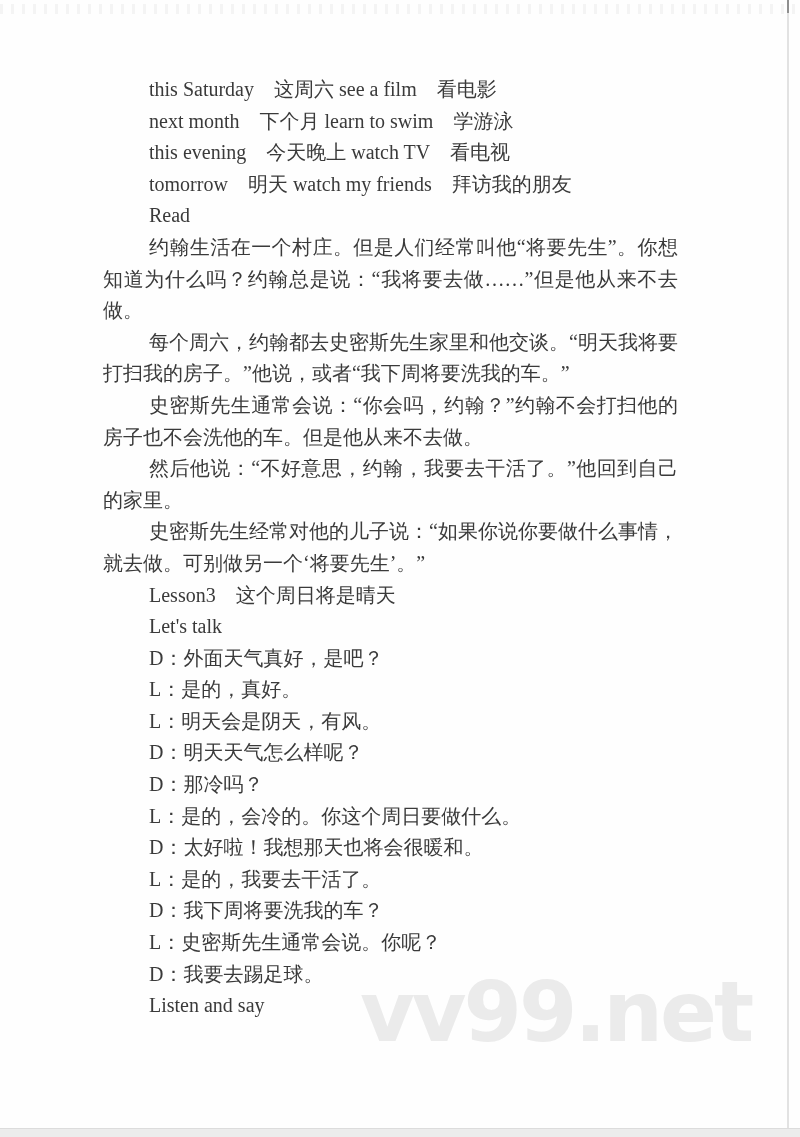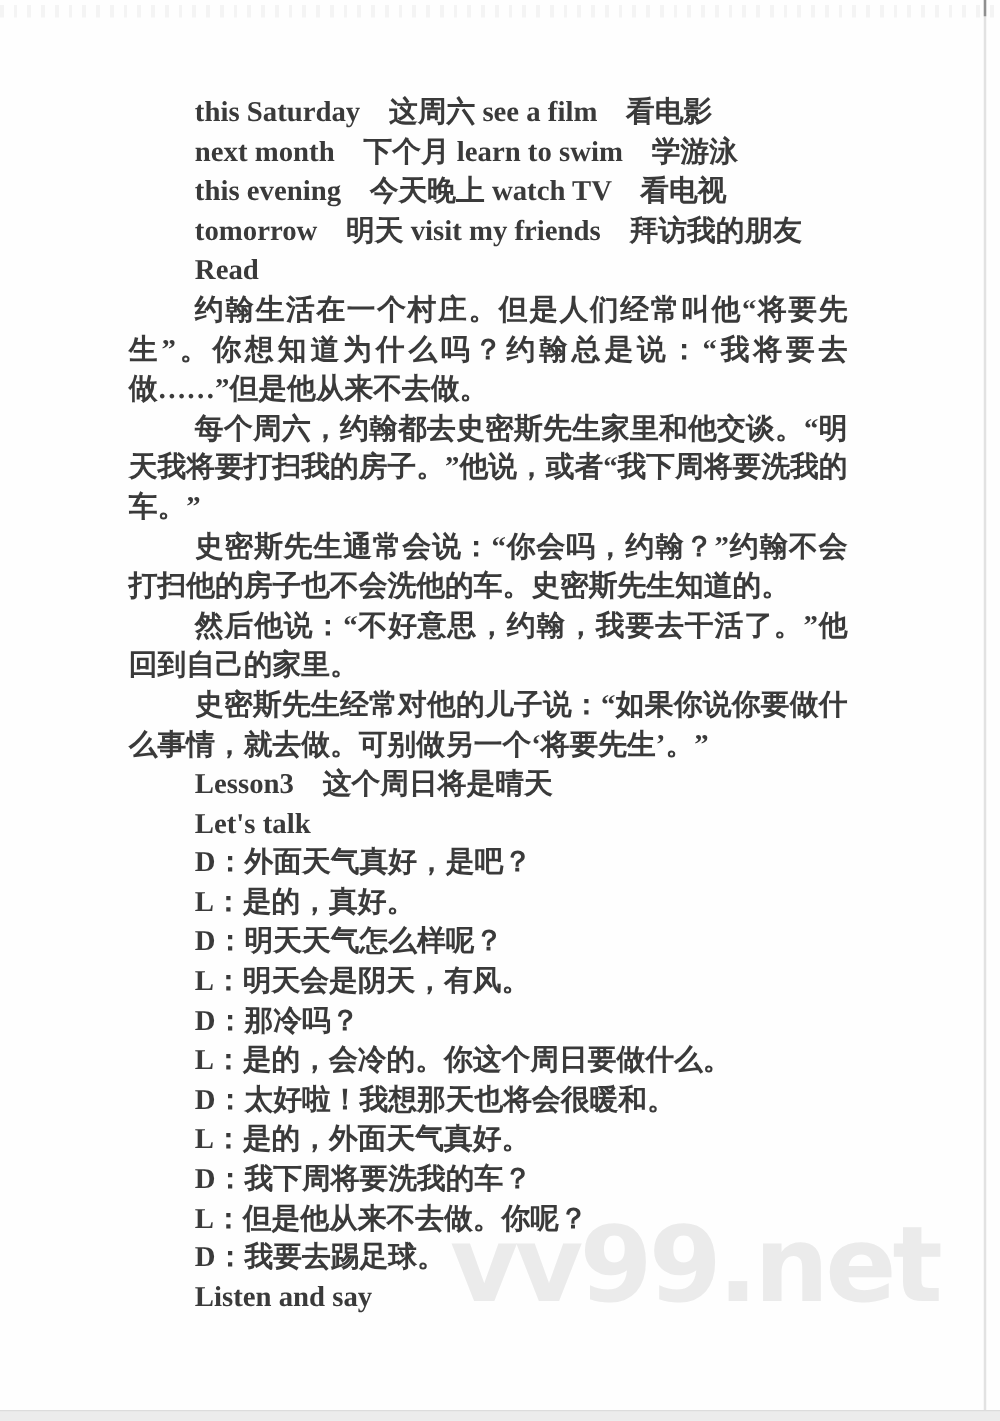--- a/index.html
+++ b/index.html
@@ -50,24 +50,23 @@
     letter-spacing: -3px;
     color: #ebebeb;
     user-select: none;
   }
   .content {
     position: absolute;
     left: 103px; top: 74px;
     width: 575px;
     z-index: 1;
     color: #3a3a3a;
-    font-size: 23px;
+    font-size: 20px;
     line-height: 31.6px;
     text-align: justify;
-    font-weight: bold;
   }
   .content p {
     margin: 0;
     text-indent: 2.3em;
   }
 </style>
 </head>
 <body>
 
 <div class="page">
@@ -75,42 +74,42 @@
   <div class="top-dots"></div>
   <div class="right-line"></div>
   <div class="right-line-cap"></div>
 
   <div class="watermark">vv99.net</div>
 
   <div class="content">
     <p>this Saturday　这周六 see a film　看电影</p>
     <p>next month　下个月 learn to swim　学游泳</p>
     <p>this evening　今天晚上 watch TV　看电视</p>
-    <p>tomorrow　明天 visit my friends　拜访我的朋友</p>
+    <p>tomorrow　明天 watch my friends　拜访我的朋友</p>
 
     <p>Read</p>
 
     <p>约翰生活在一个村庄。但是人们经常叫他“将要先生”。你想知道为什么吗？约翰总是说：“我将要去做……”但是他从来不去做。</p>
     <p>每个周六，约翰都去史密斯先生家里和他交谈。“明天我将要打扫我的房子。”他说，或者“我下周将要洗我的车。”</p>
-    <p>史密斯先生通常会说：“你会吗，约翰？”约翰不会打扫他的房子也不会洗他的车。史密斯先生知道的。</p>
+    <p>史密斯先生通常会说：“你会吗，约翰？”约翰不会打扫他的房子也不会洗他的车。但是他从来不去做。</p>
     <p>然后他说：“不好意思，约翰，我要去干活了。”他回到自己的家里。</p>
     <p>史密斯先生经常对他的儿子说：“如果你说你要做什么事情，就去做。可别做另一个‘将要先生’。”</p>
 
     <p>Lesson3　这个周日将是晴天</p>
     <p>Let's talk</p>
 
     <p>D：外面天气真好，是吧？</p>
     <p>L：是的，真好。</p>
+    <p>L：明天会是阴天，有风。</p>
     <p>D：明天天气怎么样呢？</p>
-    <p>L：明天会是阴天，有风。</p>
     <p>D：那冷吗？</p>
     <p>L：是的，会冷的。你这个周日要做什么。</p>
     <p>D：太好啦！我想那天也将会很暖和。</p>
-    <p>L：是的，外面天气真好。</p>
+    <p>L：是的，我要去干活了。</p>
     <p>D：我下周将要洗我的车？</p>
-    <p>L：但是他从来不去做。你呢？</p>
+    <p>L：史密斯先生通常会说。你呢？</p>
     <p>D：我要去踢足球。</p>
 
     <p>Listen and say</p>
   </div>
 
   <div class="bottom-strip"></div>
 </div>
 
 </body></html>

